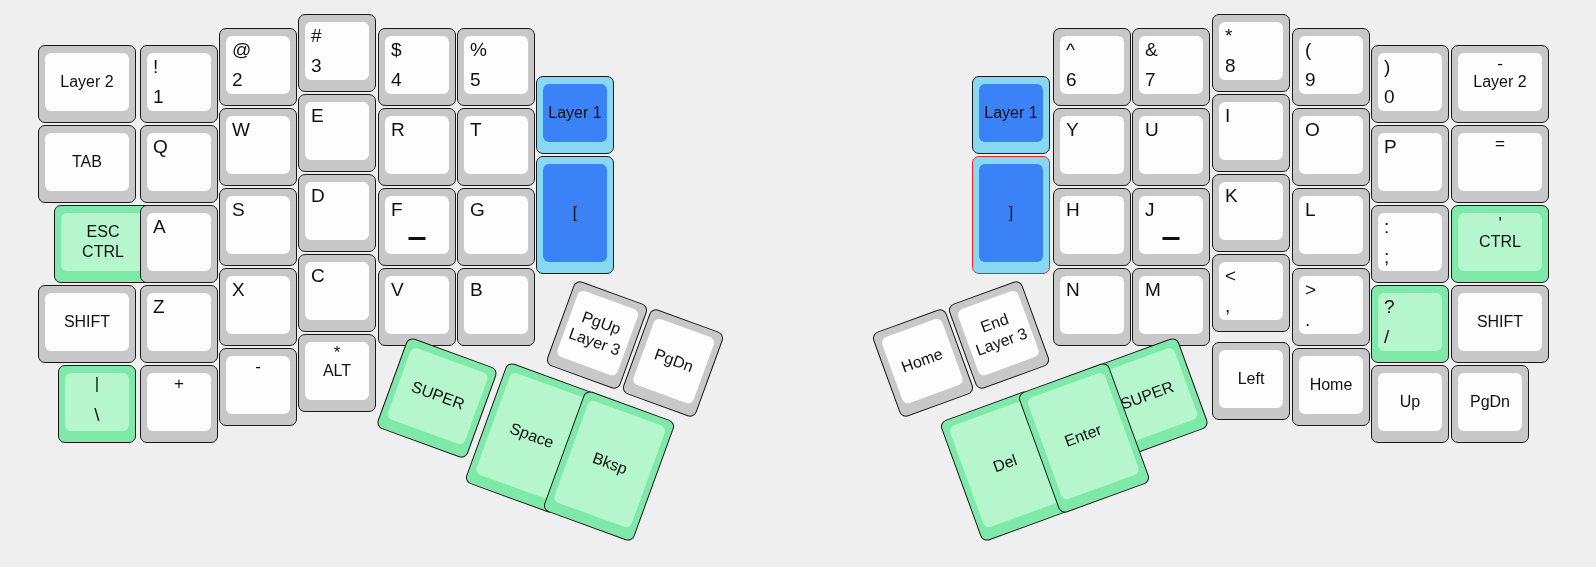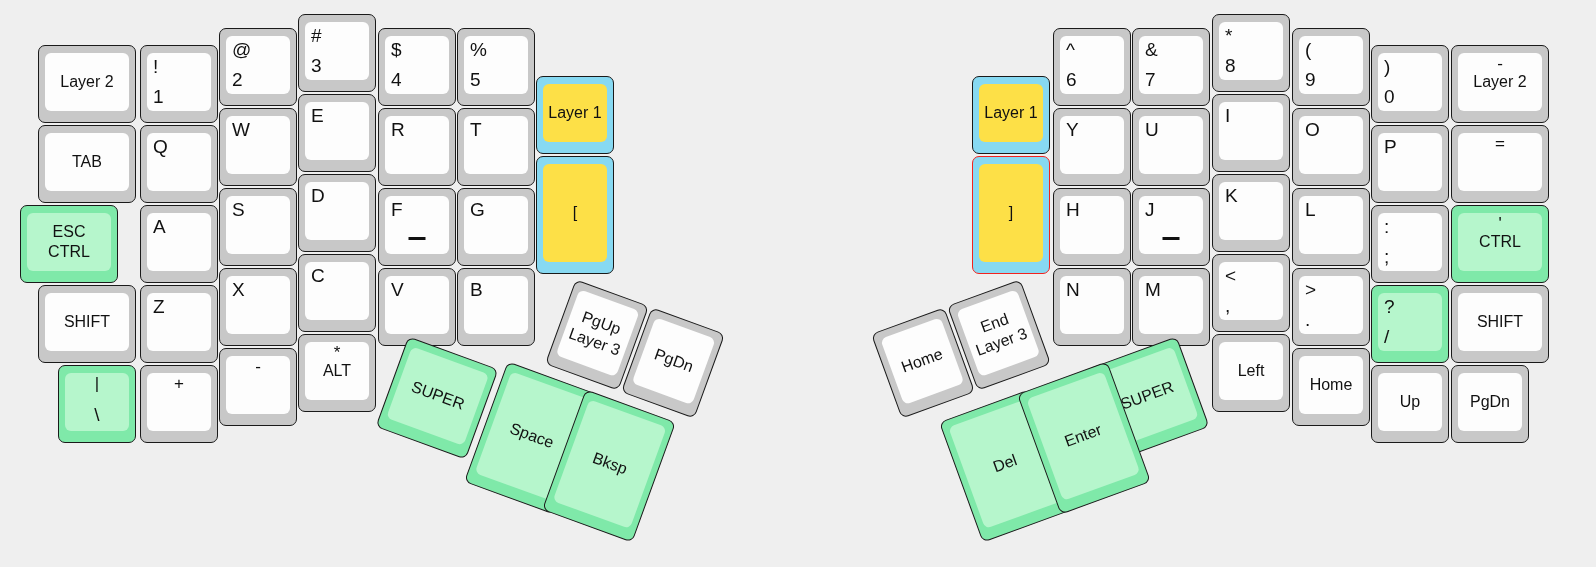--- a/index.html
+++ b/index.html
@@ -27,21 +27,21 @@
     position:relative;
     width:100%;height:100%;
     box-sizing:border-box;
     border-radius:6px;
     background:#fdfdfd;
     display:block;
   }
   .key.green{ background:#7fe9a9; }
   .key.green > .cap{ background:#b6f6cc; }
   .key.blue{ background:#87d9f2; }
-  .key.blue > .cap{ background:#fde047;border-radius:6px; }
+  .key.blue > .cap{ background:#3b82f6;border-radius:6px; }
   .key.sel{ border-color:#f2231f; }
 
   
   .lg{
     position:absolute;
     color:#111;
     line-height:1.05;
     white-space:pre;
   }
   .lg.tl{ left:6px; top:4px; font-size:19px; text-align:left; }
@@ -87,21 +87,21 @@
       <div class="key" style="left: 38px; top: 125px; width: 98px; height: 78px;">
         <div class="cap">
           <div class="lg ctr">TAB</div>
         </div>
       </div>
       <div class="key" style="left: 140px; top: 125px; width: 78px; height: 78px;">
         <div class="cap">
           <div class="lg tl">Q</div>
         </div>
       </div>
-      <div class="key green" style="left: 20px; top: 205px; width: 98px; height: 78px;">
+      <div class="key green" style="left: 54px; top: 205px; width: 98px; height: 78px;">
         <div class="cap">
           <div class="lg ctr2">ESC
 CTRL</div>
         </div>
       </div>
       <div class="key" style="left: 140px; top: 205px; width: 78px; height: 78px;">
         <div class="cap">
           <div class="lg tl">A</div>
         </div>
       </div>
@@ -328,21 +328,21 @@
         <div class="cap">
           <div class="lg tl">K</div>
         </div>
       </div>
       <div class="key" style="left: 1212px; top: 254px; width: 78px; height: 78px;">
         <div class="cap">
           <div class="lg tl">&lt;</div>
           <div class="lg bl">,</div>
         </div>
       </div>
-      <div class="key" style="left: 1212px; top: 334px; width: 78px; height: 78px;">
+      <div class="key" style="left: 1212px; top: 342px; width: 78px; height: 78px;">
         <div class="cap">
           <div class="lg ctr">Left</div>
         </div>
       </div>
       <div class="key" style="left: 1292px; top: 28px; width: 78px; height: 78px;">
         <div class="cap">
           <div class="lg tl">(</div>
           <div class="lg bl">9</div>
         </div>
       </div>

